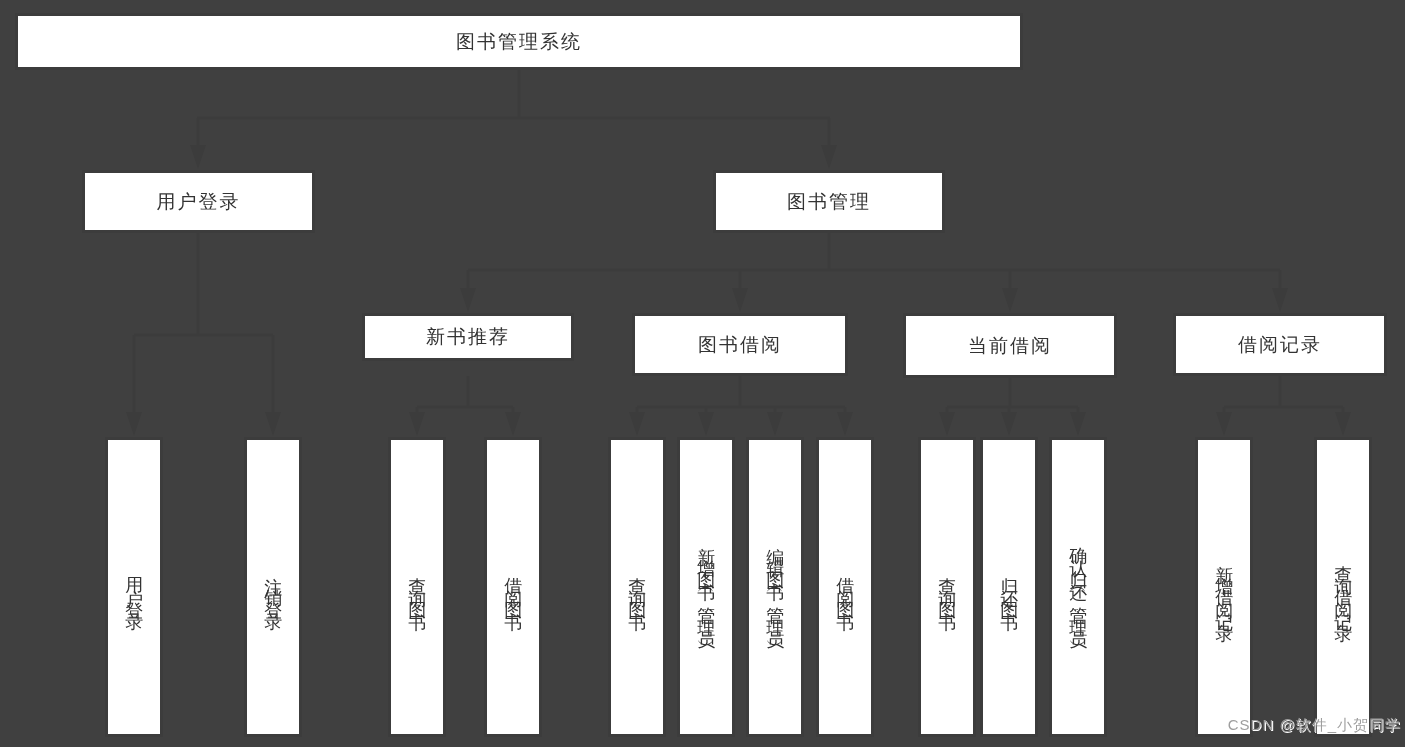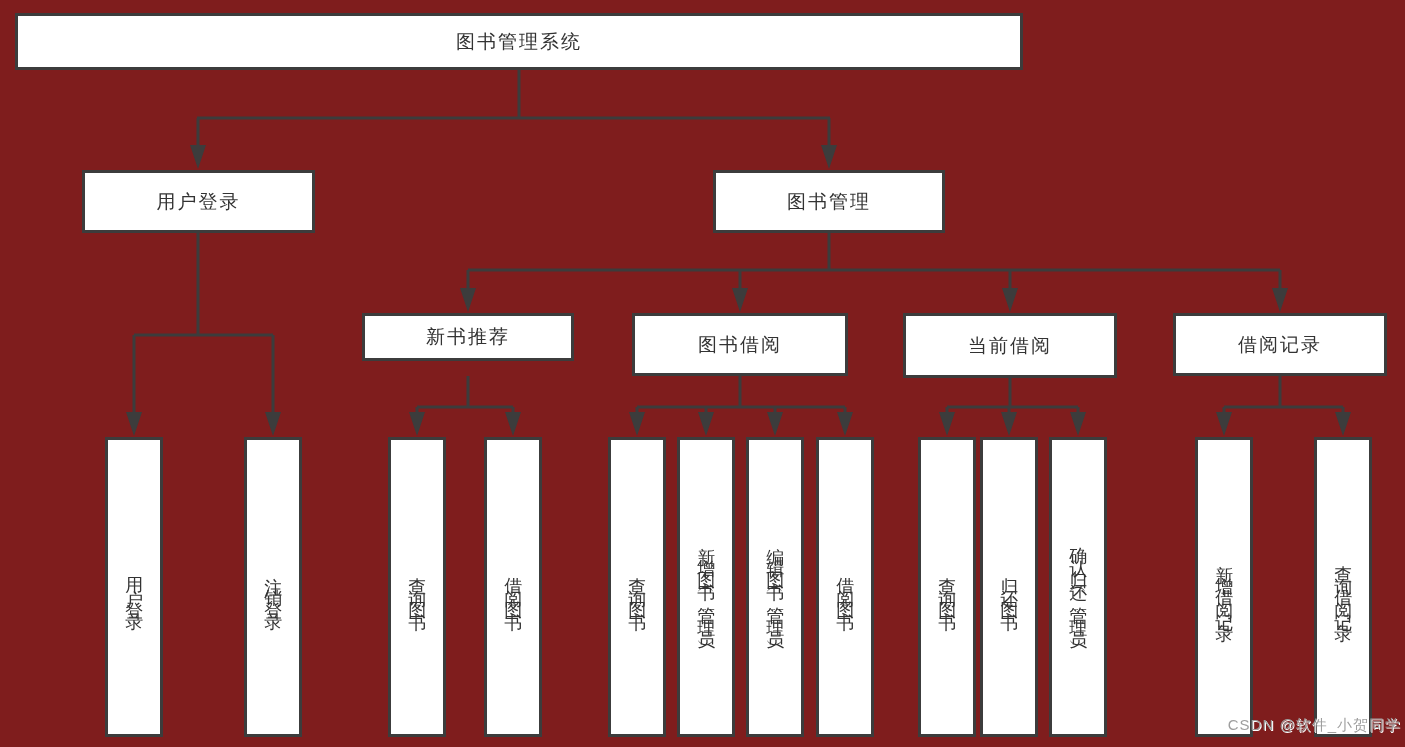--- a/index.html
+++ b/index.html
@@ -2,21 +2,21 @@
 <html><head>
 <meta charset="utf-8">
 <style>
   * { box-sizing: border-box; margin: 0; padding: 0; }
   html, body { width: 1405px; height: 747px; background: #ffffff; }
   body { font-family: "Liberation Sans", sans-serif; }
   .stage {
     position: relative;
     width: 1405px;
     height: 747px;
-    background: #7f1d1d;
+    background: #404040;
     overflow: hidden;
   }
   svg.connectors {
     position: absolute;
     left: 0; top: 0;
     width: 1405px; height: 747px;
     pointer-events: none;
   }
   .box {
     position: absolute;

